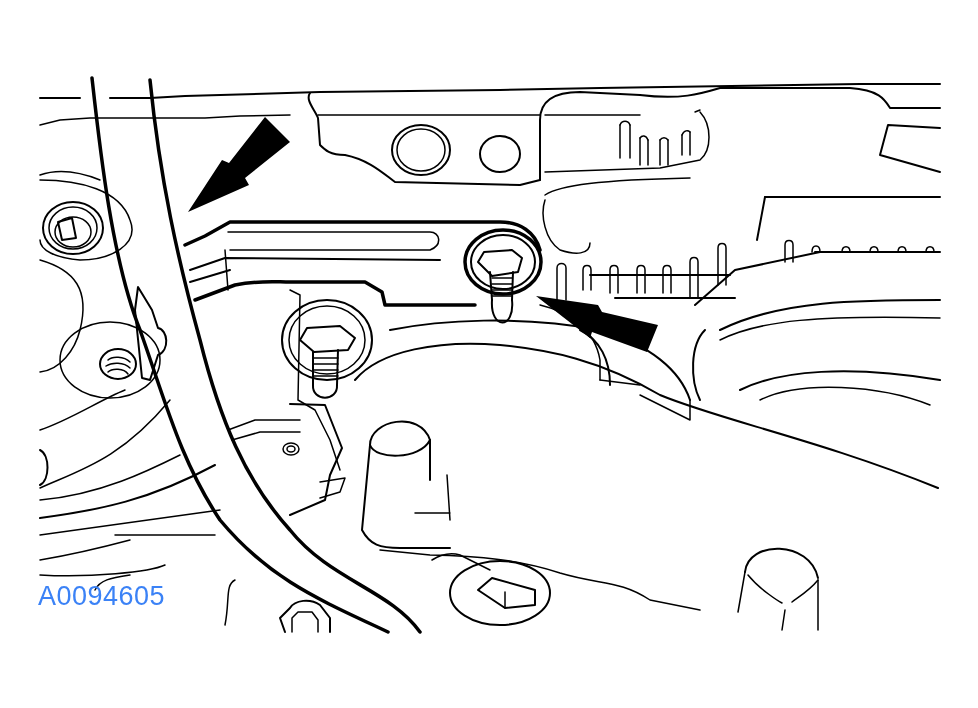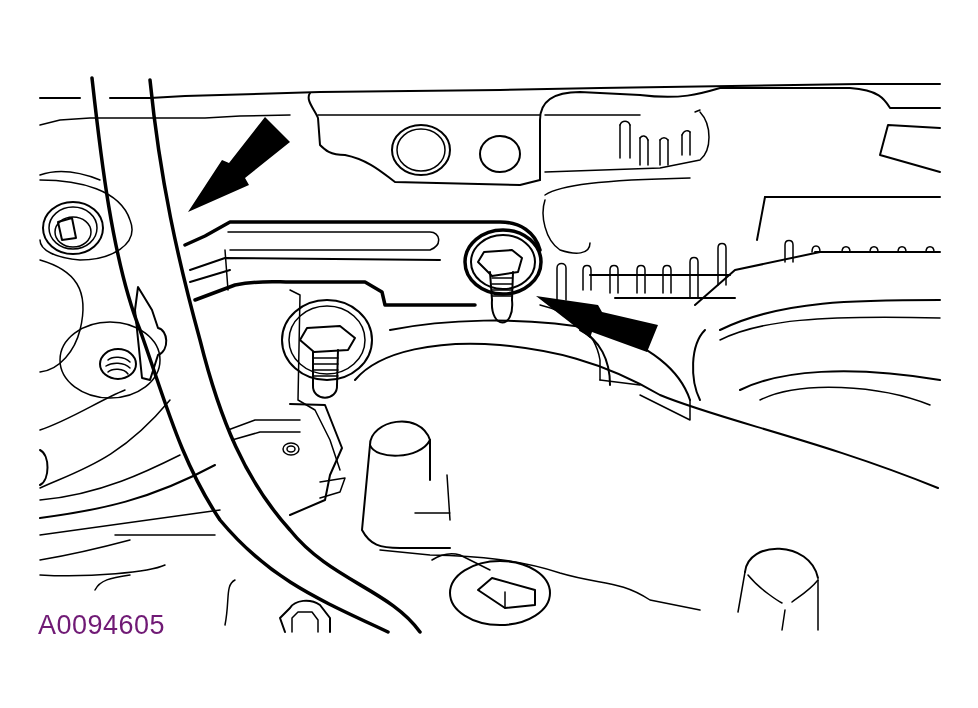--- a/index.html
+++ b/index.html
@@ -4,23 +4,23 @@
   <style>
     html, body { margin: 0; padding: 0; background: #ffffff; }
     body { width: 978px; height: 708px; position: relative; overflow: hidden; }
     .figure { position: absolute; left: 0; top: 0; width: 978px; height: 708px; }
     .figure svg { display: block; }
     .ln { fill: none; stroke: #000; stroke-width: 2; stroke-linecap: round; stroke-linejoin: round; }
     .lt { fill: none; stroke: #000; stroke-width: 1.5; stroke-linecap: round; stroke-linejoin: round; }
     .lk { fill: none; stroke: #000; stroke-width: 3.5; stroke-linecap: round; stroke-linejoin: round; }
     .arrow { fill: #000; stroke: none; }
     .ref-label {
-      position: absolute; left: 38px; top: 612px;
+      position: absolute; left: 38px; top: 583px;
       font-family: "Liberation Sans", sans-serif; font-size: 27px;
-      color: #701a75; letter-spacing: 0.5px; line-height: 1;
+      color: #3b82f6; letter-spacing: 0.5px; line-height: 1;
     }
   </style>
 </head>
 <body>
 
 <div class="figure">
   <svg width="978" height="708" viewBox="0 0 978 708" xmlns="http://www.w3.org/2000/svg">
 
     <g>
       <path class="ln" d="M40 98 L80 98 M110 98 L150 98 L185 96 L320 92 L500 90 L600 88 L860 84 L940 84"></path>

